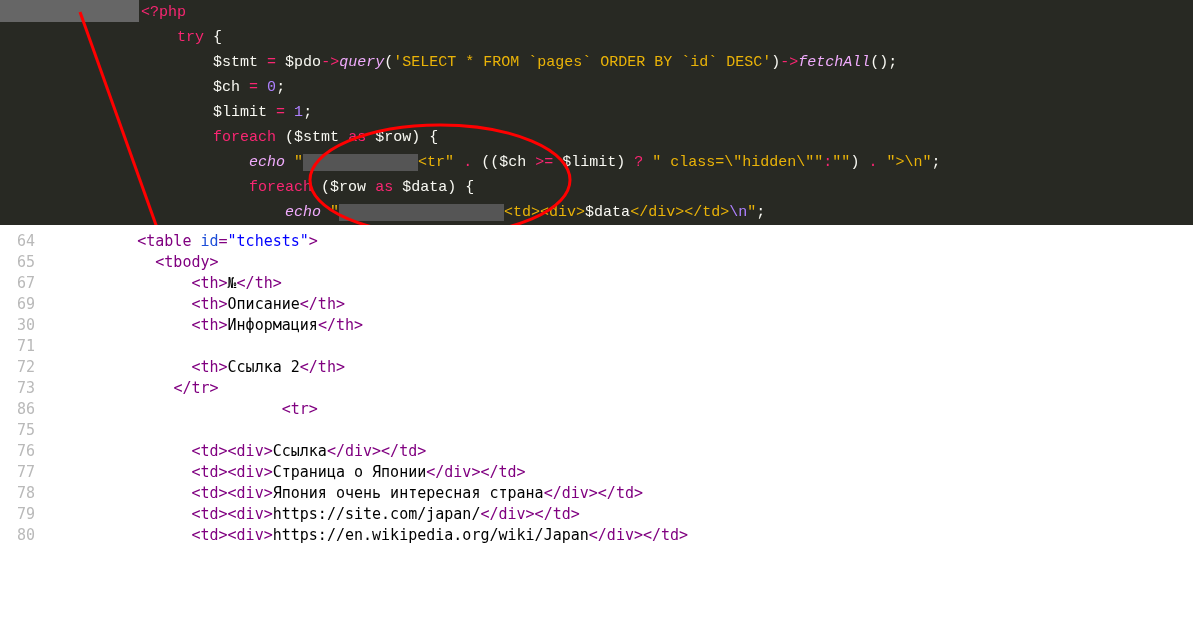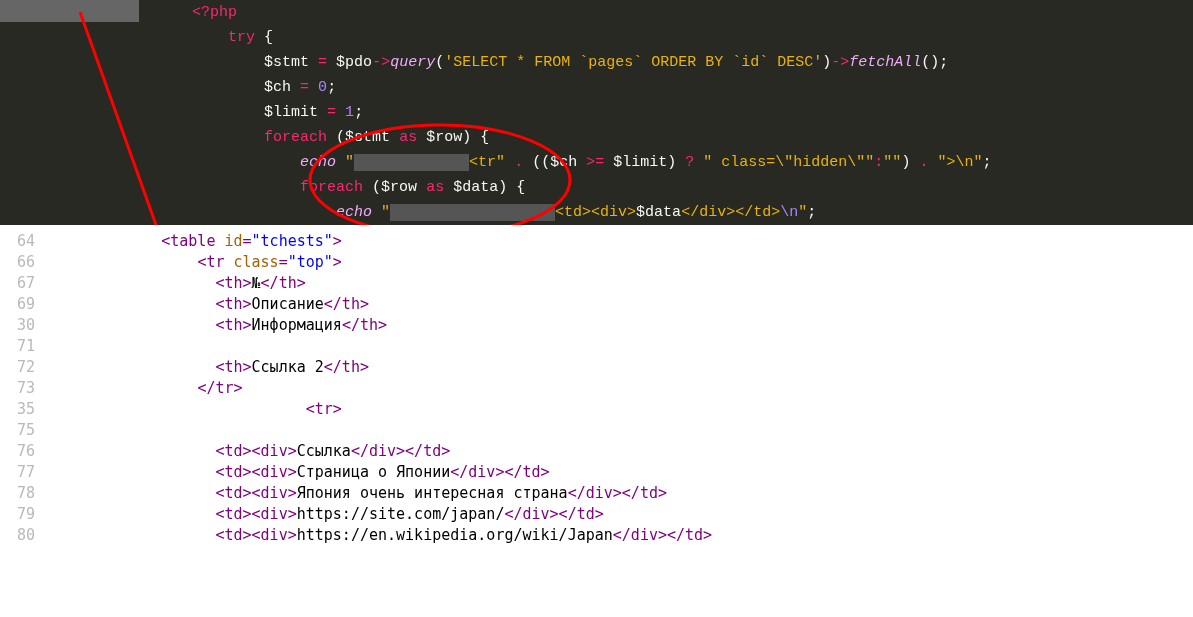--- a/index.html
+++ b/index.html
@@ -1,37 +1,37 @@
 <!DOCTYPE html>
 <html><head>
 <meta charset="utf-8">
 <style>
   * { margin: 0; padding: 0; box-sizing: border-box; }
   body { font-family: Consolas, 'Courier New', monospace; font-size: 15px; background: #fff; }
   
   .dark-pane { background: #282923; color: #f8f8f2; padding: 0; position: relative; }
-  .dark-pane .line { white-space: pre; line-height: 25px; padding-left: 16px; margin-left: 41px; }
+  .dark-pane .line { white-space: pre; line-height: 25px; padding-left: 6px; }
   
   .redacted-top { position: absolute; top: 0px; left: 0px; width: 139px; height: 22px; background: #666; }
   .redacted-1 { display:inline-block; width: 115px; height: 17px; background: #555; vertical-align: middle; }
   .redacted-2 { display:inline-block; width: 165px; height: 17px; background: #555; vertical-align: middle; }
   
   .c-red    { color: #f92672; }
   .c-white  { color: #f8f8f2; }
   .c-purple { color: #ae81ff; }
   .c-blue   { color: #f0abfc; font-style: italic; }
   .c-yellow { color: #eab308; }
   
   .light-pane { background: #fff; padding-top: 6px; position: relative; }
-  .light-pane .row { display: flex; line-height: 21px; gap: 24px; }
+  .light-pane .row { display: flex; line-height: 21px; }
   .light-pane .gutter { width: 65px; text-align: right; padding-right: 30px; color: #b9b9b9; font-family: Consolas, monospace;}
   .light-pane .code { white-space: pre; font-family: Consolas, monospace; color: #333; }
   
   .tag    { color: #800080; }
-  .attr   { color: #a16207; }
+  .attr   { color: #1d4ed8; }
   .attval { color: #0000ff; }
   .text   { color: #000; }
   
   
   .annot { position: absolute; top: 0; left: 0; pointer-events: none; }
 </style>
 </head>
 <body>
 
 <div class="dark-pane">
@@ -65,22 +65,22 @@
     <ellipse cx="440" cy="180" rx="130" ry="55" fill="none" stroke="#ff0000" stroke-width="3"></ellipse>
   </svg>
 </div>
 
 <div class="light-pane" id="light-pane">
 <div class="row">
       <div class="gutter">64</div>
       <div class="code">        <span class="tag">&lt;table </span><span class="attr">id</span><span class="tag">=</span><span class="attval">"tchests"</span><span class="tag">&gt;</span></div>
     </div>
     <div class="row">
-      <div class="gutter">66</div>
-      <div class="code">            <span class="tag">&lt;tr </span><span class="attr">class</span><span class="tag">=</span><span class="attval">"top"</span><span class="tag">&gt;</span></div>
+      <div class="gutter">65</div>
+      <div class="code">          <span class="tag">&lt;tbody&gt;</span></div>
     </div>
     <div class="row">
       <div class="gutter">67</div>
       <div class="code">              <span class="tag">&lt;th&gt;</span><span class="text">№</span><span class="tag">&lt;/th&gt;</span></div>
     </div>
     <div class="row">
       <div class="gutter">69</div>
       <div class="code">              <span class="tag">&lt;th&gt;</span><span class="text">Описание</span><span class="tag">&lt;/th&gt;</span></div>
     </div>
     <div class="row">
@@ -92,21 +92,21 @@
     </div>
     <div class="row">
       <div class="gutter">72</div>
       <div class="code">              <span class="tag">&lt;th&gt;</span><span class="text">Ссылка 2</span><span class="tag">&lt;/th&gt;</span></div>
     </div>
     <div class="row">
       <div class="gutter">73</div>
       <div class="code">            <span class="tag">&lt;/tr&gt;</span></div>
     </div>
     <div class="row">
-      <div class="gutter">35</div>
+      <div class="gutter">86</div>
       <div class="code">                        <span class="tag">&lt;tr&gt;</span></div>
     </div>
     <div class="row">
       <div class="gutter">75</div>
     </div>
     <div class="row">
       <div class="gutter">76</div>
       <div class="code">              <span class="tag">&lt;td&gt;&lt;div&gt;</span><span class="text">Ссылка</span><span class="tag">&lt;/div&gt;&lt;/td&gt;</span></div>
     </div>
     <div class="row">

